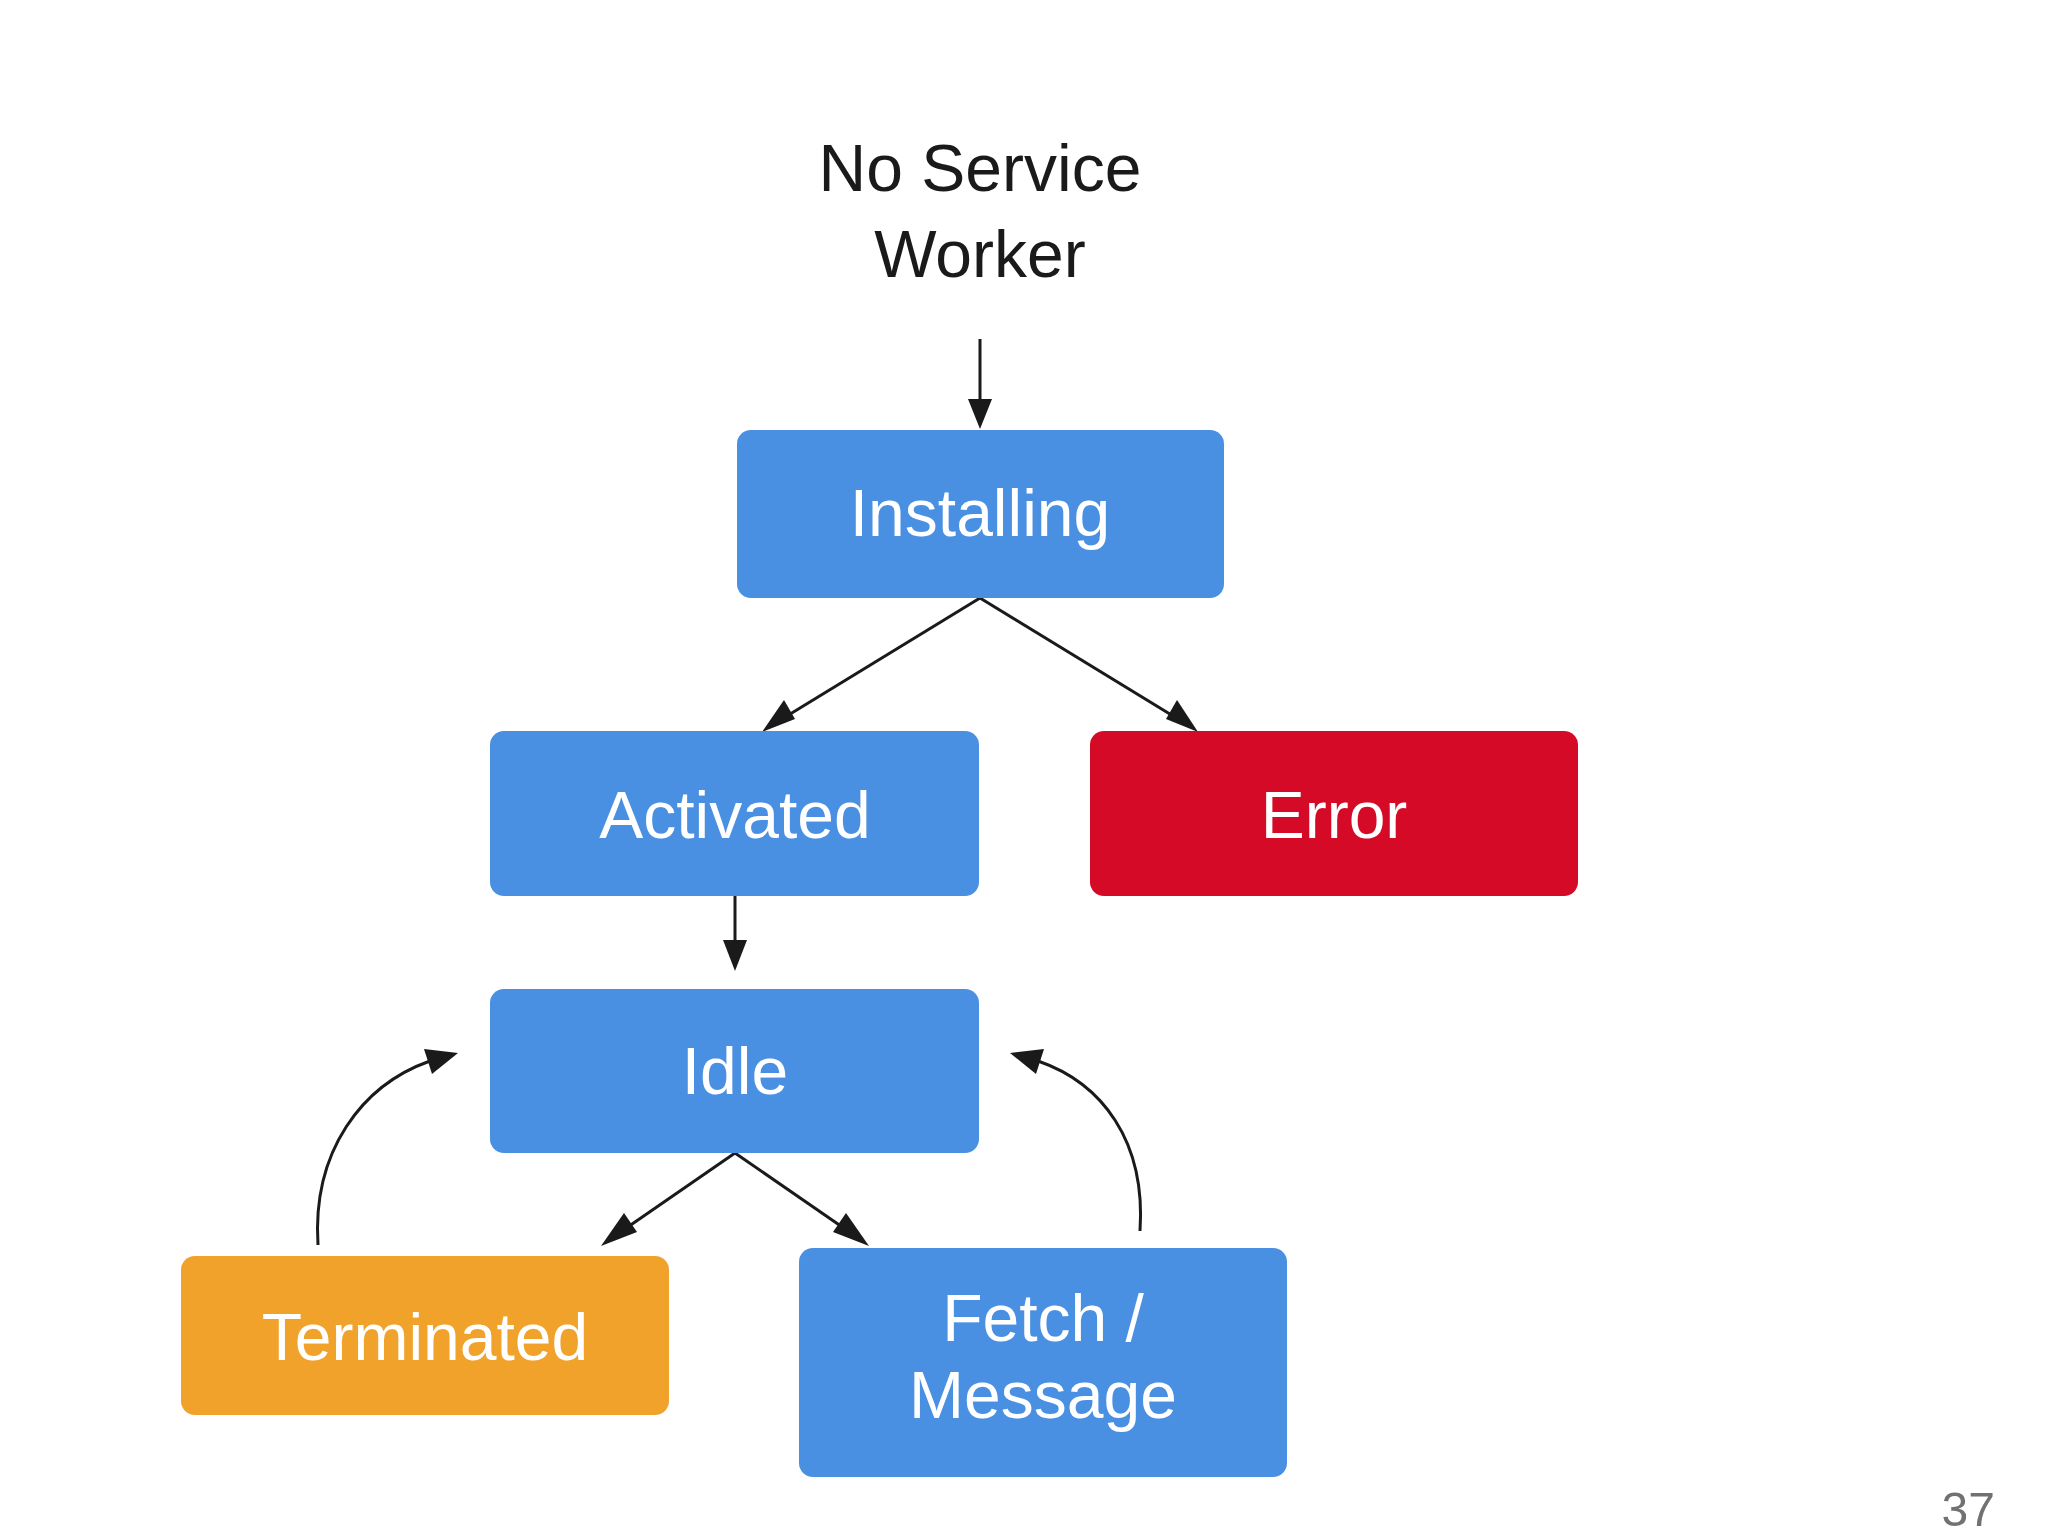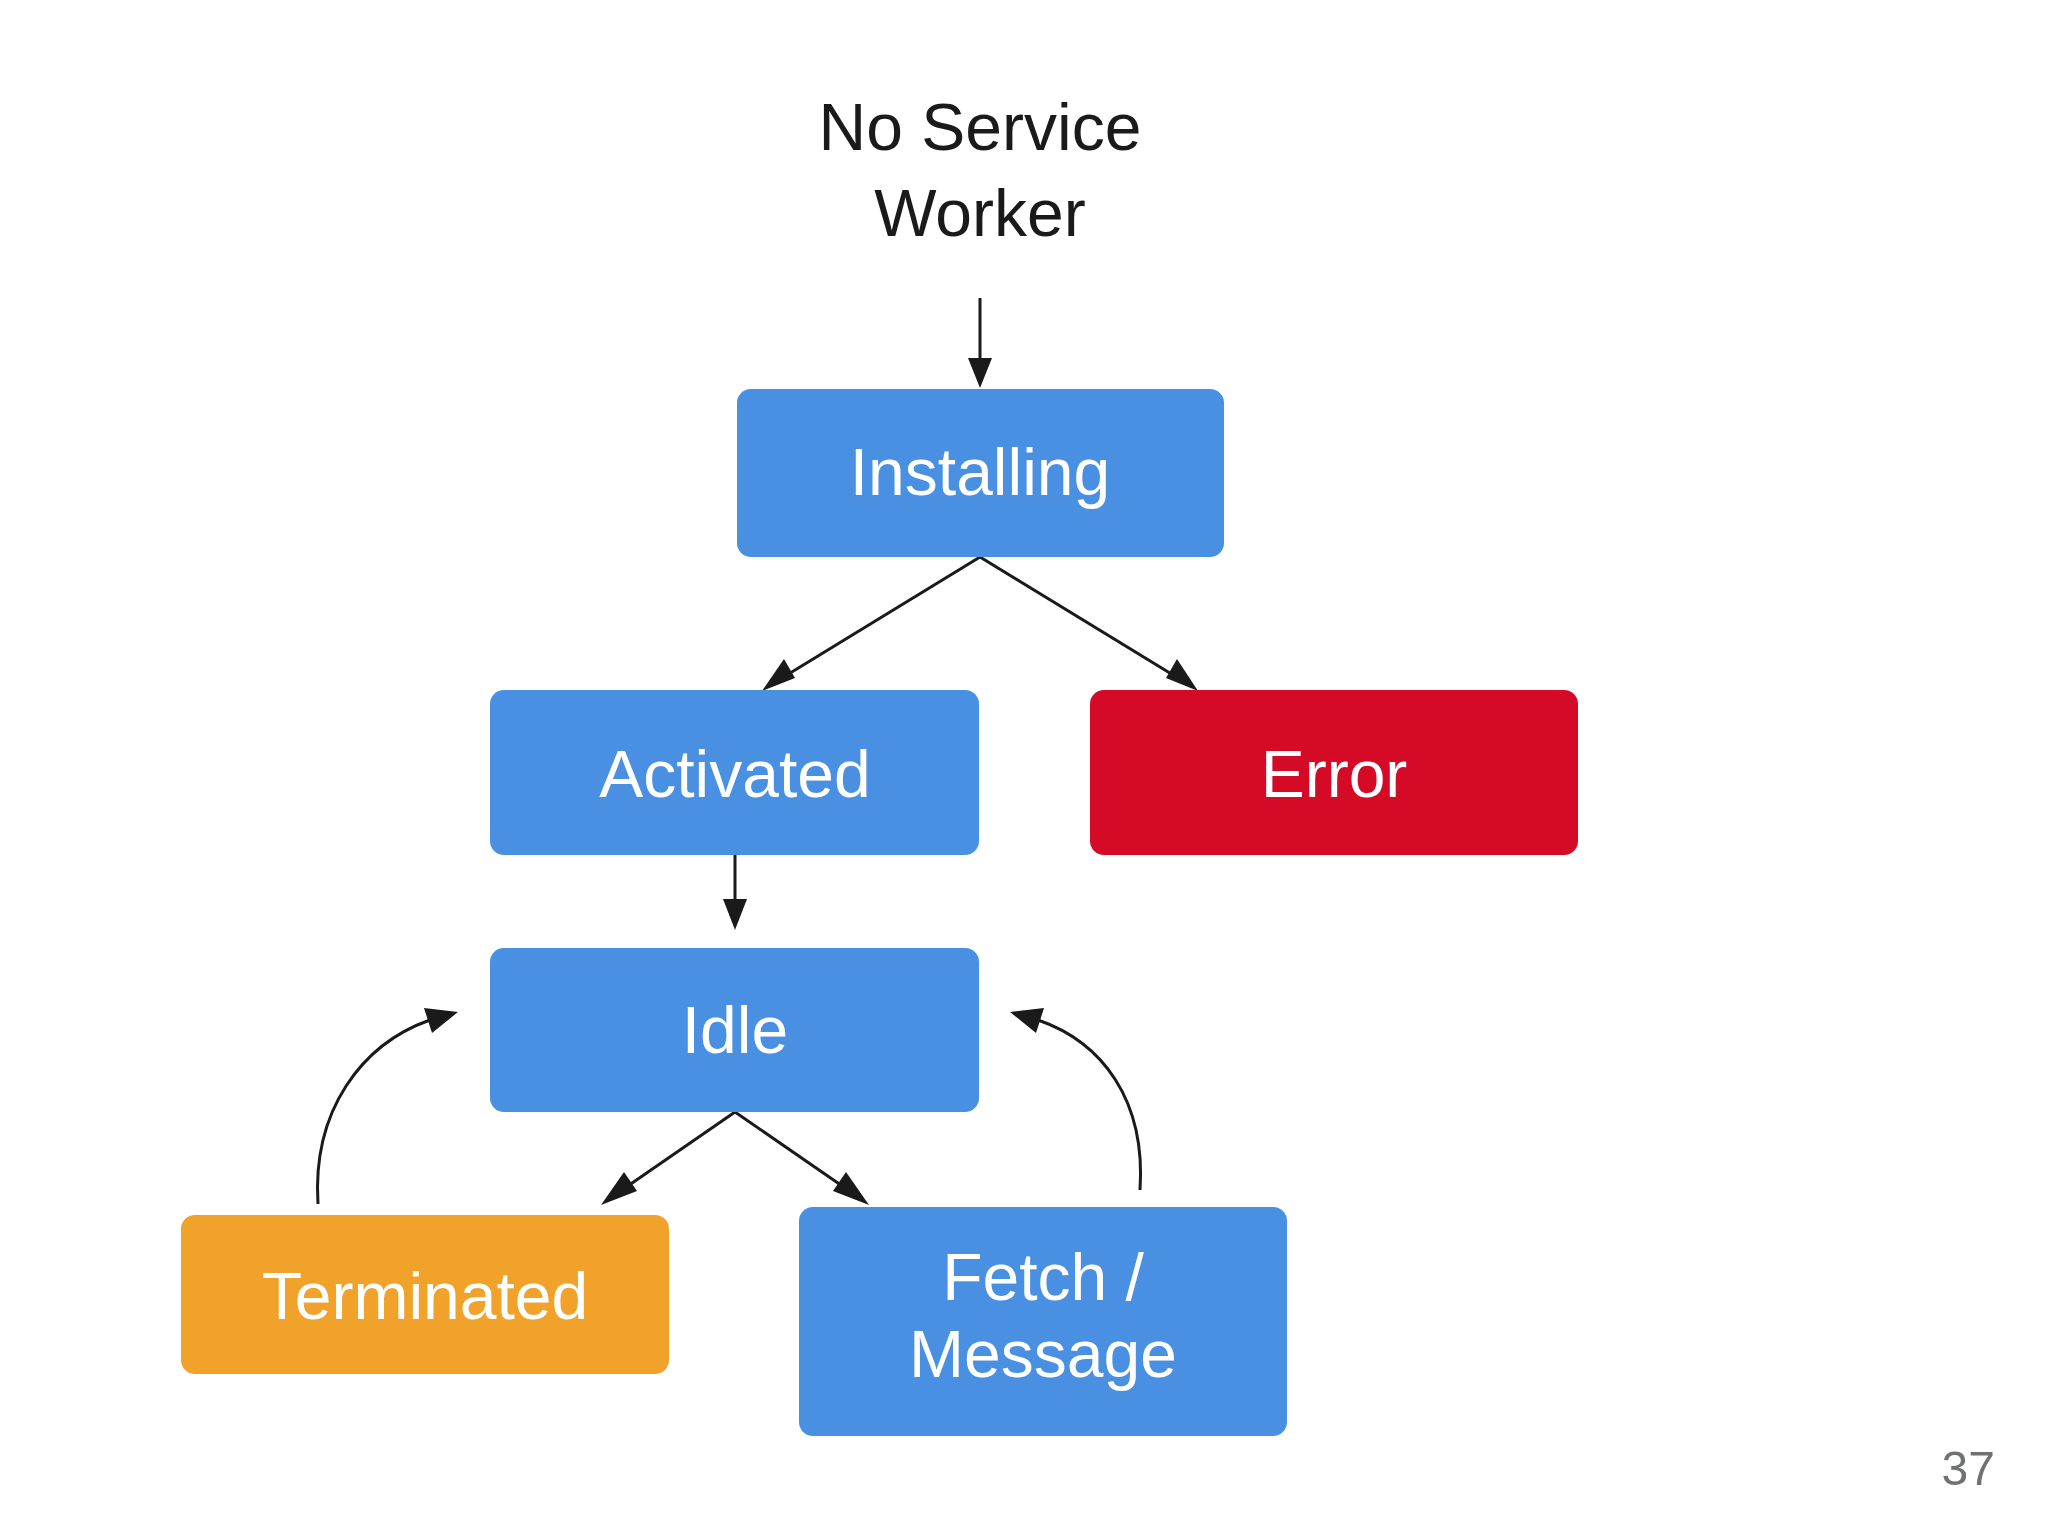--- a/index.html
+++ b/index.html
@@ -12,20 +12,21 @@
     height: 1538px;
     overflow: hidden;
     font-family: "Liberation Sans", sans-serif;
     position: relative;
   }
   #slide {
     position: relative;
     width: 2048px;
     height: 1174px;
     background: #ffffff;
+    margin-top: 41px;
   }
   #diagram {
     position: absolute;
     left: 0;
     top: 0;
     width: 2048px;
     height: 1538px;
     display: block;
   }
   .node-label {

